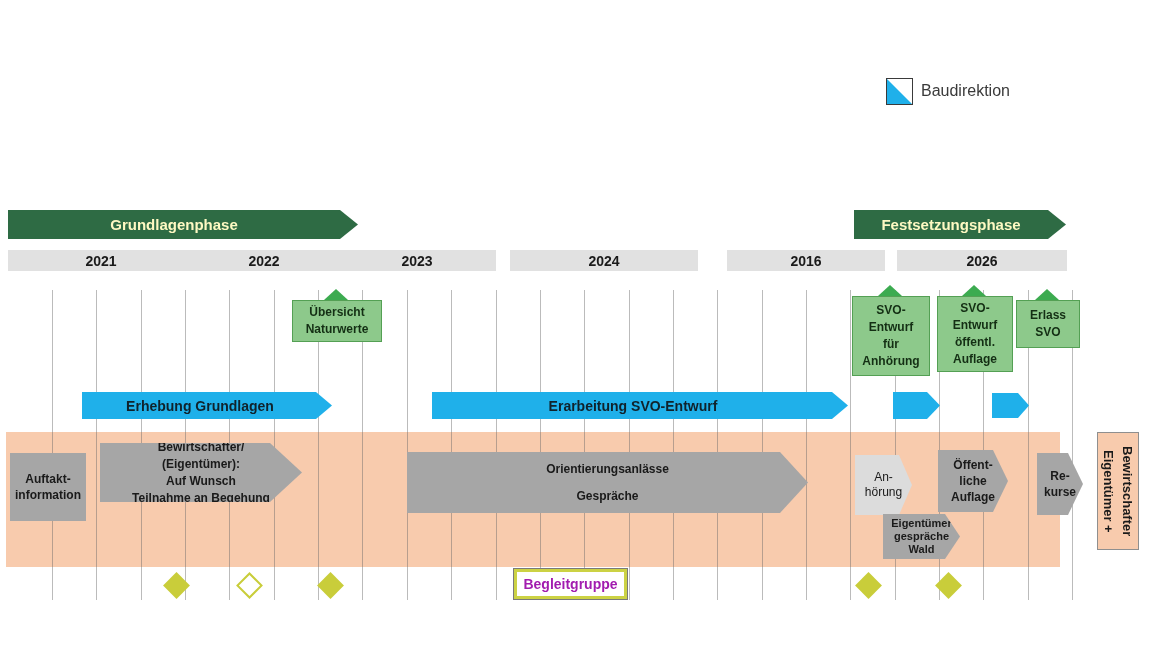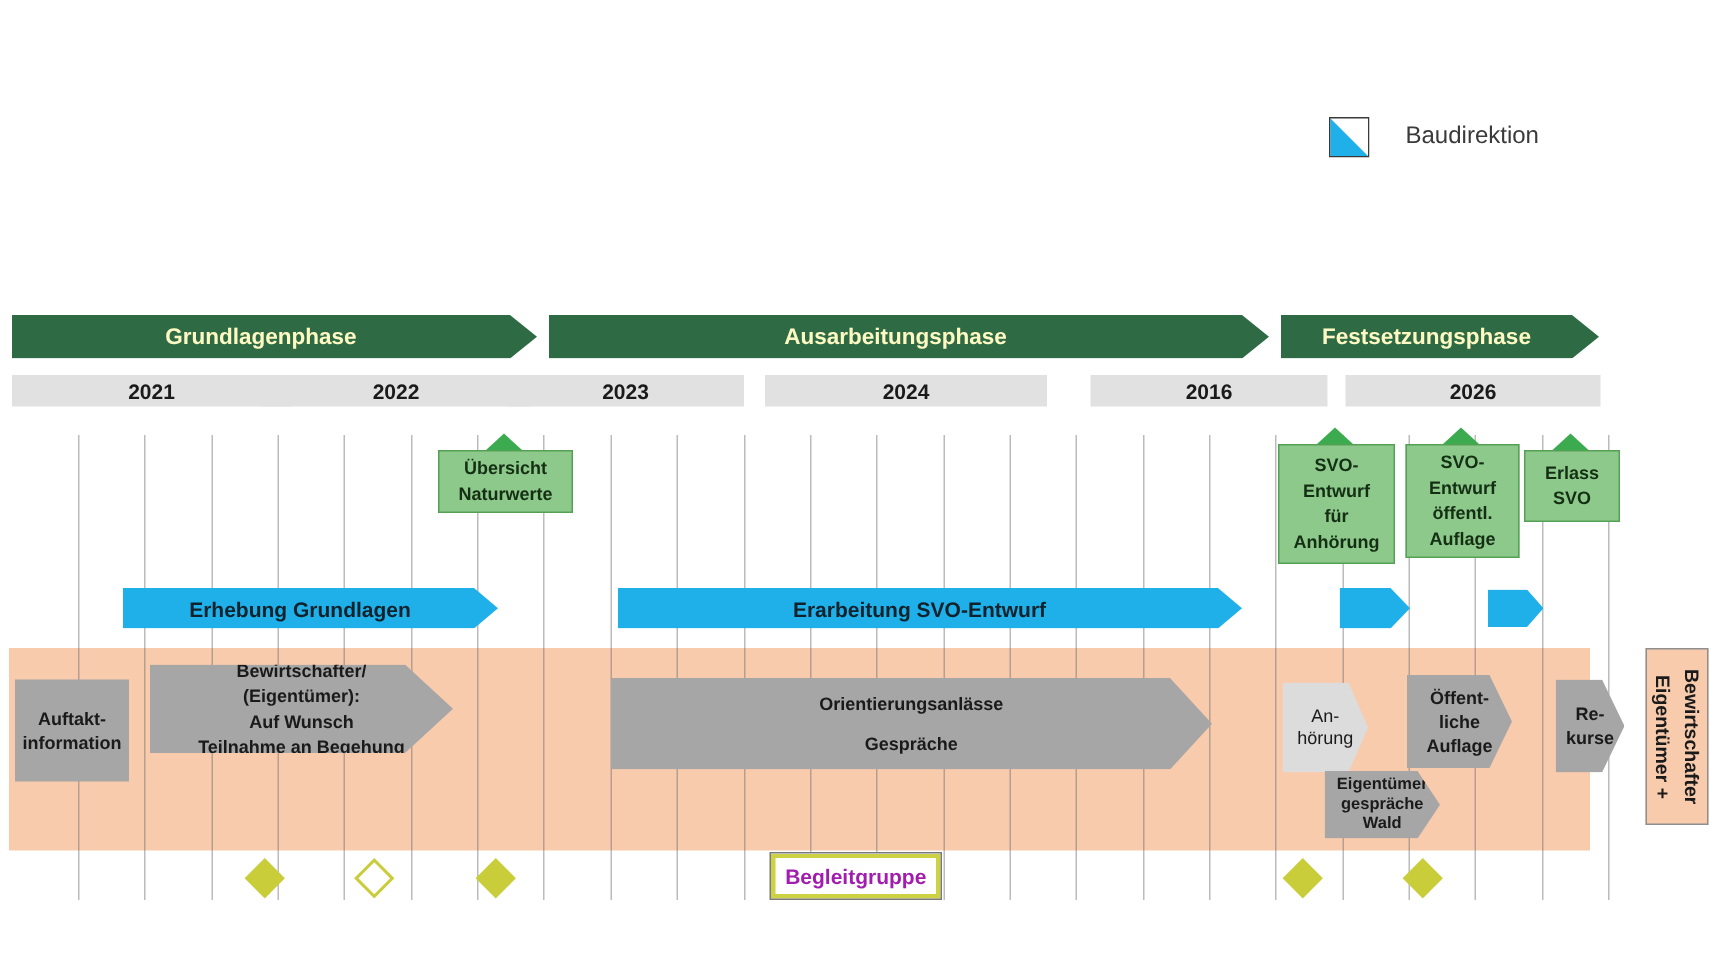--- a/index.html
+++ b/index.html
@@ -3,21 +3,21 @@
 <meta charset="utf-8">
 <style>
   html,body{margin:0;padding:0;background:#ffffff;}
   .canvas{position:relative;width:1152px;height:648px;background:#ffffff;overflow:hidden;
           font-family:"Liberation Sans",sans-serif;}
   .abs{position:absolute;}
   .pre{white-space:pre-line;}
   .ctr{display:flex;align-items:center;justify-content:center;text-align:center;}
 
   
-  .legend{left:846px;top:76px;height:30px;display:flex;align-items:center;gap:24px;z-index:5;padding-left:40px;}
+  .legend{left:846px;top:76px;height:30px;display:flex;align-items:center;gap:8px;z-index:5;padding-left:40px;}
   .legend-label{font-size:16px;color:#3a3a3a;}
 
   
   .phase{top:210px;height:29px;background:#2e6b44;color:#fef9c3;font-weight:bold;font-size:15px;
          clip-path:polygon(0 0,calc(100% - 18px) 0,100% 50%,calc(100% - 18px) 100%,0 100%);z-index:4;}
   .phase span{padding-right:18px;}
   .phase0{left:8px;width:350px;}
   .phase1{left:366px;width:480px;}
   .phase2{left:854px;width:212px;}
 
@@ -40,21 +40,21 @@
   .gbox3{left:1016px;top:300px;width:62px;height:46px;}
   .gtri{width:0;height:0;border-left:12px solid transparent;border-right:12px solid transparent;
         border-bottom:11px solid #3cab50;z-index:3;}
   .gtri0{left:324px;top:289px;} .gtri1{left:878px;top:285px;}
   .gtri2{left:962px;top:285px;} .gtri3{left:1035px;top:289px;}
 
   
   .bluebar{background:#1fb0ea;top:392px;height:27px;color:#10222b;font-weight:bold;font-size:14px;z-index:3;
            clip-path:polygon(0 0,calc(100% - 16px) 0,100% 50%,calc(100% - 16px) 100%,0 100%);}
   .blue0{left:82px;width:250px;}
-  .blue1{left:412px;width:416px;}
+  .blue1{left:432px;width:416px;}
   .blue2{left:893px;width:47px;clip-path:polygon(0 0,calc(100% - 13px) 0,100% 50%,calc(100% - 13px) 100%,0 100%);}
   .blue3{left:992px;top:393px;width:37px;height:25px;
          clip-path:polygon(0 0,calc(100% - 11px) 0,100% 50%,calc(100% - 11px) 100%,0 100%);}
 
   
   .gray{background:#a6a6a6;color:#1a1a1a;font-weight:bold;font-size:12px;z-index:3;}
   .garrow{clip-path:polygon(0 0,calc(100% - var(--tip)) 0,100% 50%,calc(100% - var(--tip)) 100%,0 100%);}
   .auftakt{left:10px;top:453px;width:76px;height:68px;line-height:16px;}
   .bewirt{left:100px;top:443px;width:202px;height:59px;--tip:32px;line-height:17px;}
   .orient{left:407px;top:452px;width:401px;height:61px;--tip:28px;line-height:27px;}
@@ -86,23 +86,20 @@
       <svg width="27" height="27" viewBox="0 0 27 27">
         <rect x="0.5" y="0.5" width="26" height="26" fill="#ffffff" stroke="#3a3a3a" stroke-width="1"></rect>
         <polygon points="1,1 26,26 1,26" fill="#1fb0ea"></polygon>
       </svg>
     </span>
     <span class="legend-label">Baudirektion</span>
   </div>
 
   <div class="abs phase phase0 ctr">
       <span>Grundlagenphase</span>
-    </div>
-  <div class="abs phase phase1 ctr">
-      <span>Ausarbeitungsphase</span>
     </div>
   <div class="abs phase phase2 ctr">
       <span>Festsetzungsphase</span>
     </div>
 
   <div class="abs year year0 ctr">2021</div>
   <div class="abs year year1 ctr">2022</div>
   <div class="abs year year2 ctr">2023</div>
   <div class="abs year year3 ctr">2024</div>
   <div class="abs year year4 ctr">2016</div>

